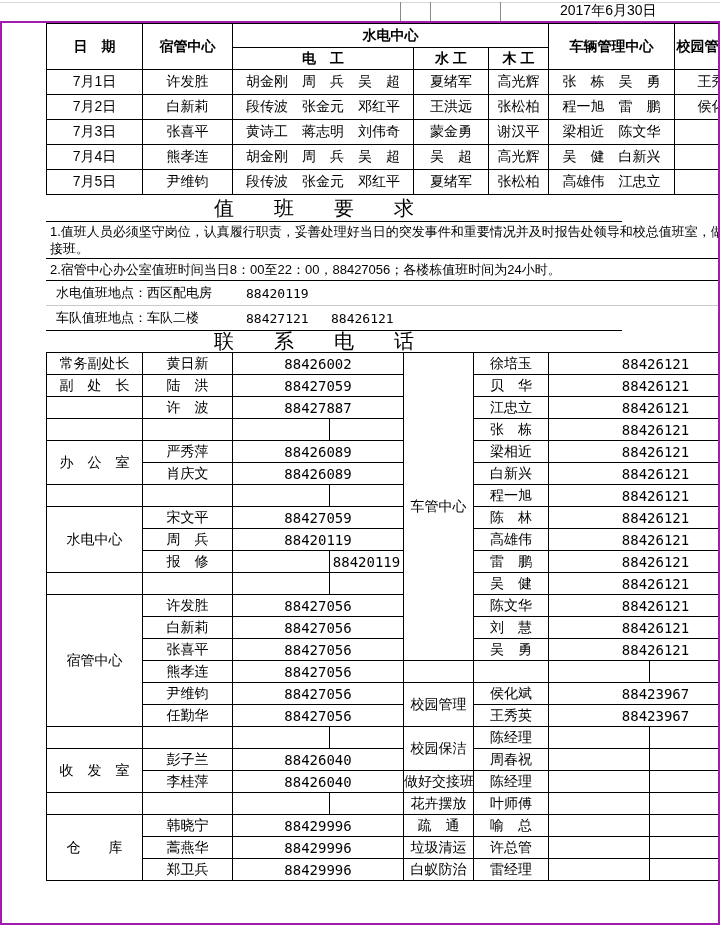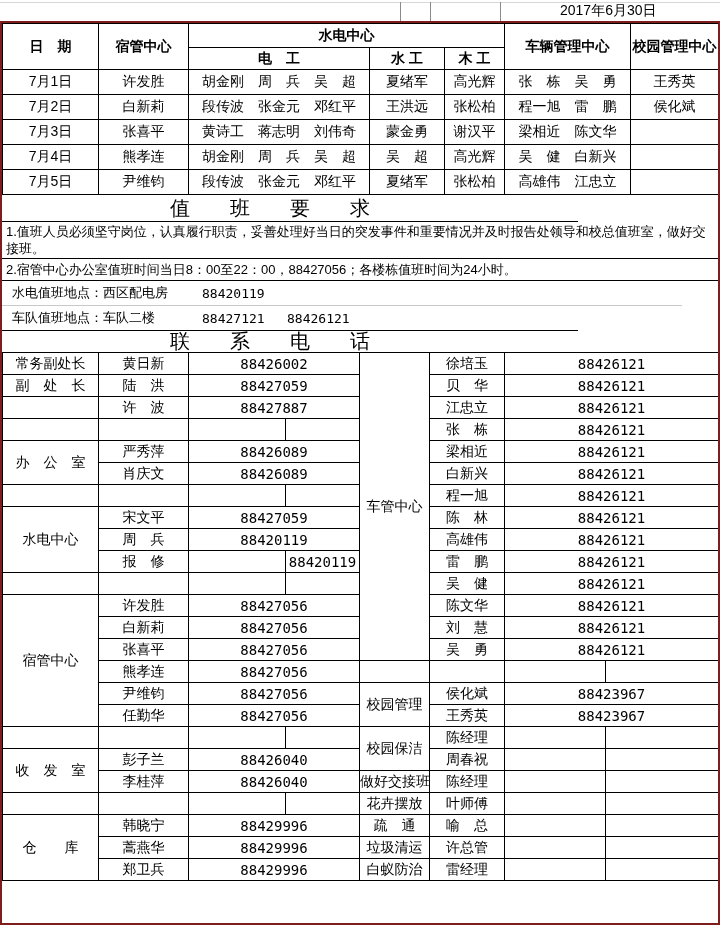--- a/index.html
+++ b/index.html
@@ -8,21 +8,21 @@
     font-family:"Liberation Sans","DejaVu Sans",sans-serif;
     -webkit-font-smoothing:none;
   }
   
   .top-strip{position:relative;width:720px;height:21px;}
   .top-strip .hairline{position:absolute;left:0;top:2px;width:720px;height:1px;background:#d8d8d8;}
   .top-strip .vtick{position:absolute;top:2px;height:19px;width:1px;background:#8a8a8a;}
   .date-label{position:absolute;left:560px;top:2px;font-size:14px;font-weight:normal;white-space:nowrap;}
 
   
-  .sheet{width:720px;height:904px;border:2px solid #7f1d1d;box-sizing:border-box;overflow:hidden;}
+  .sheet{width:720px;height:904px;border:2px solid #a21caf;box-sizing:border-box;overflow:hidden;padding-left:44px;}
 
   table{border-collapse:collapse;table-layout:fixed;width:716px;}
   td,th{border:1px solid #000;padding:0;text-align:center;vertical-align:middle;
         overflow:hidden;white-space:nowrap;font-weight:normal;}
 
   
   .roster th{font-weight:bold;font-size:14px;}
   .roster td{font-size:14px;}
   .roster tr.hr1{height:24px;}
   .roster tr.hr2{height:22px;}

